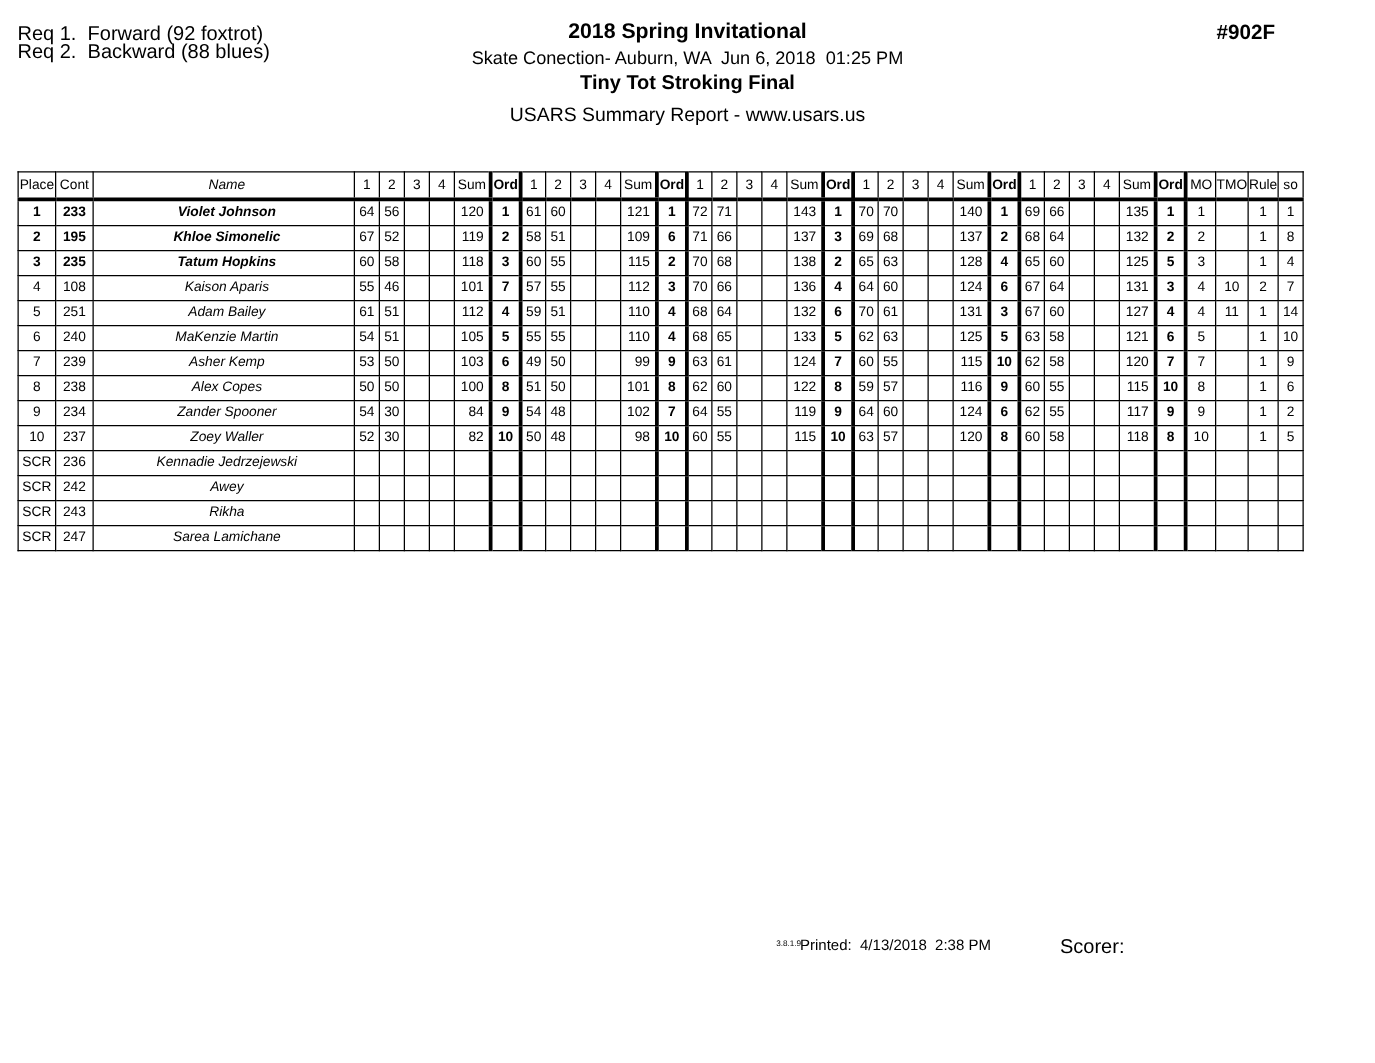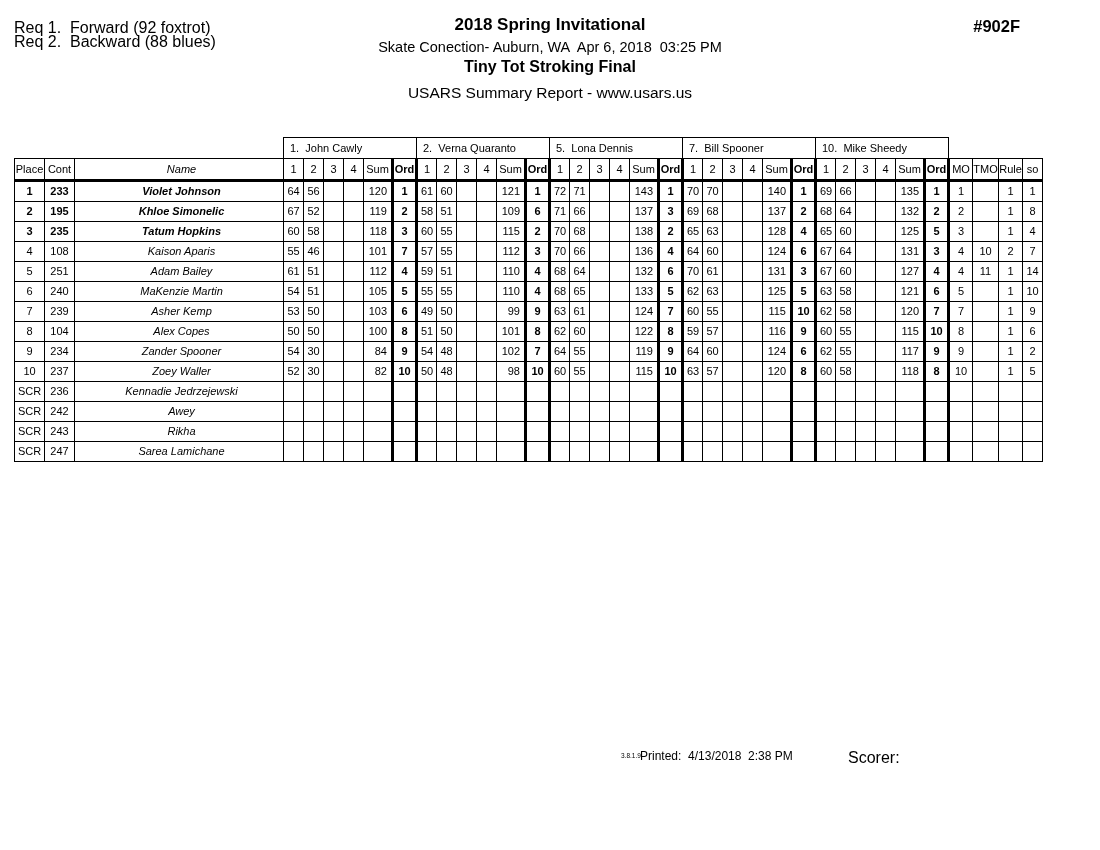--- a/index.html
+++ b/index.html
@@ -54,21 +54,21 @@
   #footer-printed { position: absolute; left: 640px; top: 749px; font-size: 12px; white-space: pre; }
   #footer-scorer  { position: absolute; left: 848px; top: 749px; font-size: 16px; }
 </style>
 </head>
 <body>
 
 <div class="req-line" id="req1">Req 1.  Forward (92 foxtrot)</div>
 <div class="req-line" id="req2">Req 2.  Backward (88 blues)</div>
 
 <div class="center-line" id="title">2018 Spring Invitational</div>
-<div class="center-line" id="venue">Skate Conection- Auburn, WA  Apr 6, 2018  03:25 PM</div>
+<div class="center-line" id="venue">Skate Conection- Auburn, WA  Jun 6, 2018  01:25 PM</div>
 <div class="center-line" id="event-name">Tiny Tot Stroking Final</div>
 <div class="center-line" id="report-line">USARS Summary Report - www.usars.us</div>
 <div id="event-code">#902F</div>
 
 <table id="results">
     <colgroup>
       <col style="width: 30px;">
       <col style="width: 30px;">
       <col style="width: 209px;">
       <col style="width: 20px;">
@@ -100,29 +100,20 @@
       <col style="width: 20px;">
       <col style="width: 20px;">
       <col style="width: 29px;">
       <col style="width: 24px;">
       <col style="width: 24px;">
       <col style="width: 26px;">
       <col style="width: 24px;">
       <col style="width: 20px;">
     </colgroup>
     <thead>
-      <tr class="judge-row">
-        <td class="nb" colspan="3"></td>
-        <th class="jname" colspan="6">1.  John Cawly</th>
-        <th class="jname" colspan="6">2.  Verna Quaranto</th>
-        <th class="jname" colspan="6">5.  Lona Dennis</th>
-        <th class="jname" colspan="6">7.  Bill Spooner</th>
-        <th class="jname" colspan="6">10.  Mike Sheedy</th>
-        <td class="nb" colspan="4"></td>
-      </tr>
       <tr class="sub-row">
         <th>Place</th>
         <th>Cont</th>
         <th class="name">Name</th>
         <th>1</th>
         <th>2</th>
         <th>3</th>
         <th>4</th>
         <th>Sum</th>
         <th class="ord">Ord</th>
@@ -425,21 +416,21 @@
         <td class="score"></td>
         <td class="sum">120</td>
         <td class="ord">7</td>
         <td>7</td>
         <td></td>
         <td>1</td>
         <td>9</td>
       </tr>
       <tr>
         <td class="place">8</td>
-        <td class="cont">104</td>
+        <td class="cont">238</td>
         <td class="name">Alex Copes</td>
         <td class="score">50</td>
         <td class="score">50</td>
         <td class="score"></td>
         <td class="score"></td>
         <td class="sum">100</td>
         <td class="ord">8</td>
         <td class="score">51</td>
         <td class="score">50</td>
         <td class="score"></td>

